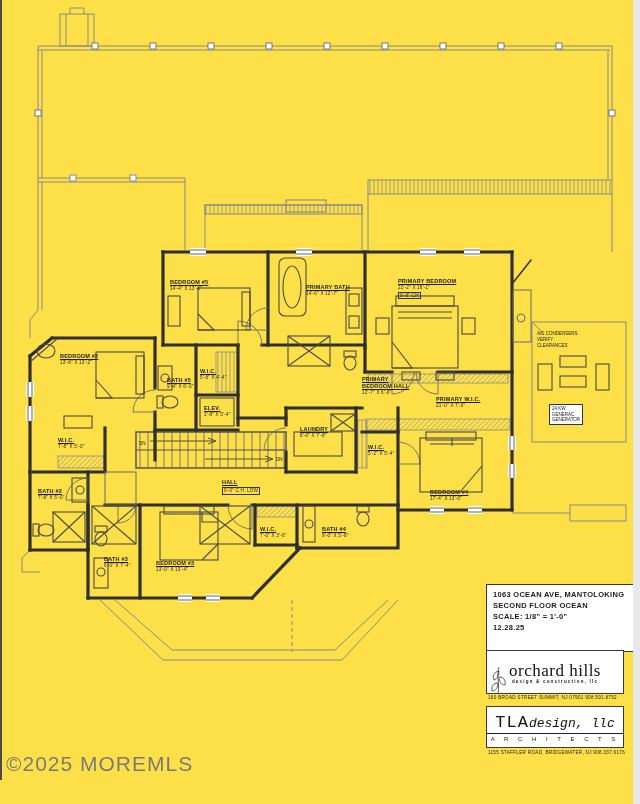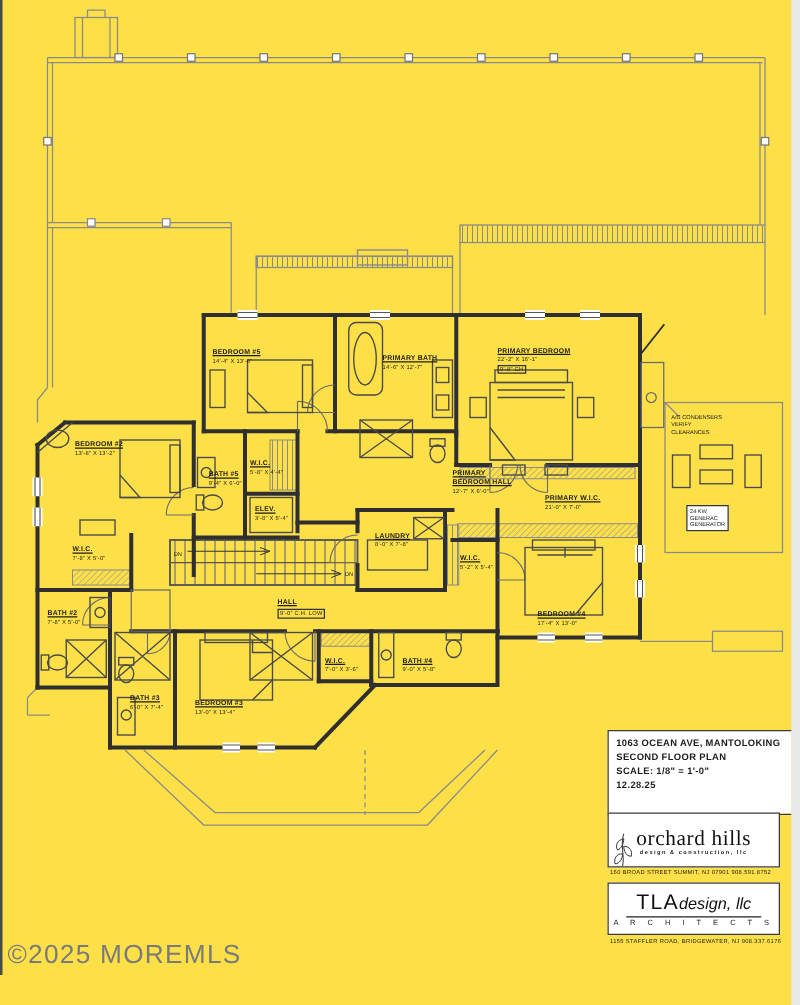--- a/index.html
+++ b/index.html
@@ -20,21 +20,21 @@
   .tb{position:absolute;border:1px solid #3a3a3a;background:#fff;}
   #tb-info{left:486px;top:584px;width:136px;height:56px;padding:5px 6px;
            font-size:7.5px;line-height:1.45;color:#1c1c1c;font-weight:bold;letter-spacing:.3px;}
   #tb-orchard{left:486px;top:650px;width:136px;height:42px;display:flex;align-items:center;justify-content:flex-start;}
   .orc-wrap{text-align:center;position:relative;width:100%;}
   .orc-name{font-family:"Liberation Serif",serif;font-size:17px;color:#111;letter-spacing:.5px;}
   .orc-tag{font-size:4.5px;font-weight:bold;letter-spacing:1.2px;color:#222;margin-top:-2px;}
   .addr{position:absolute;font-size:4.6px;color:#222;letter-spacing:.3px;white-space:nowrap;}
   #tb-tla{left:486px;top:706px;width:136px;height:40px;display:flex;flex-direction:column;
           align-items:center;justify-content:center;}
-  .tla-line1{font-family:Liberation Sans, sans-serif;color:#111;border-bottom:1px solid #222;
+  .tla-line1{font-family:Liberation Mono, monospace;color:#111;border-bottom:1px solid #222;
              padding:0 8px 1px 8px;text-align:right;}
   .tla-caps{font-size:17px;letter-spacing:1px;}
   .tla-italic{font-style:italic;font-size:13px;}
   .tla-sub{font-size:6px;letter-spacing:4px;color:#222;margin-top:2px;}
   #watermark{position:absolute;left:6px;top:752px;font-size:21px;font-weight:normal;
              color:#7a7a7a;letter-spacing:1px;}
 </style>
 </head>
 <body>
 
@@ -371,21 +371,21 @@
 </div>
 
 <div class="genbox" style="left:549px;top:404px">
   <div>24 KW</div>
   <div>GENERAC</div>
   <div>GENERATOR</div>
 </div>
 
 <div class="tb" id="tb-info">
   <div>1063 OCEAN AVE, MANTOLOKING</div>
-  <div>SECOND FLOOR PLAN</div>
+  <div>SECOND FLOOR OCEAN</div>
   <div>SCALE: 1/8" = 1'-0"</div>
   <div>12.28.25</div>
 </div>
 
 <div class="tb" id="tb-orchard">
   <div class="orc-wrap">
     <div class="orc-name">orchard hills</div>
     <div class="orc-tag">design &amp; construction, llc</div>
     <svg width="22" height="32" style="position:absolute;right:4px;top:2px">
       <g stroke="#333" stroke-width="0.8" fill="none">

